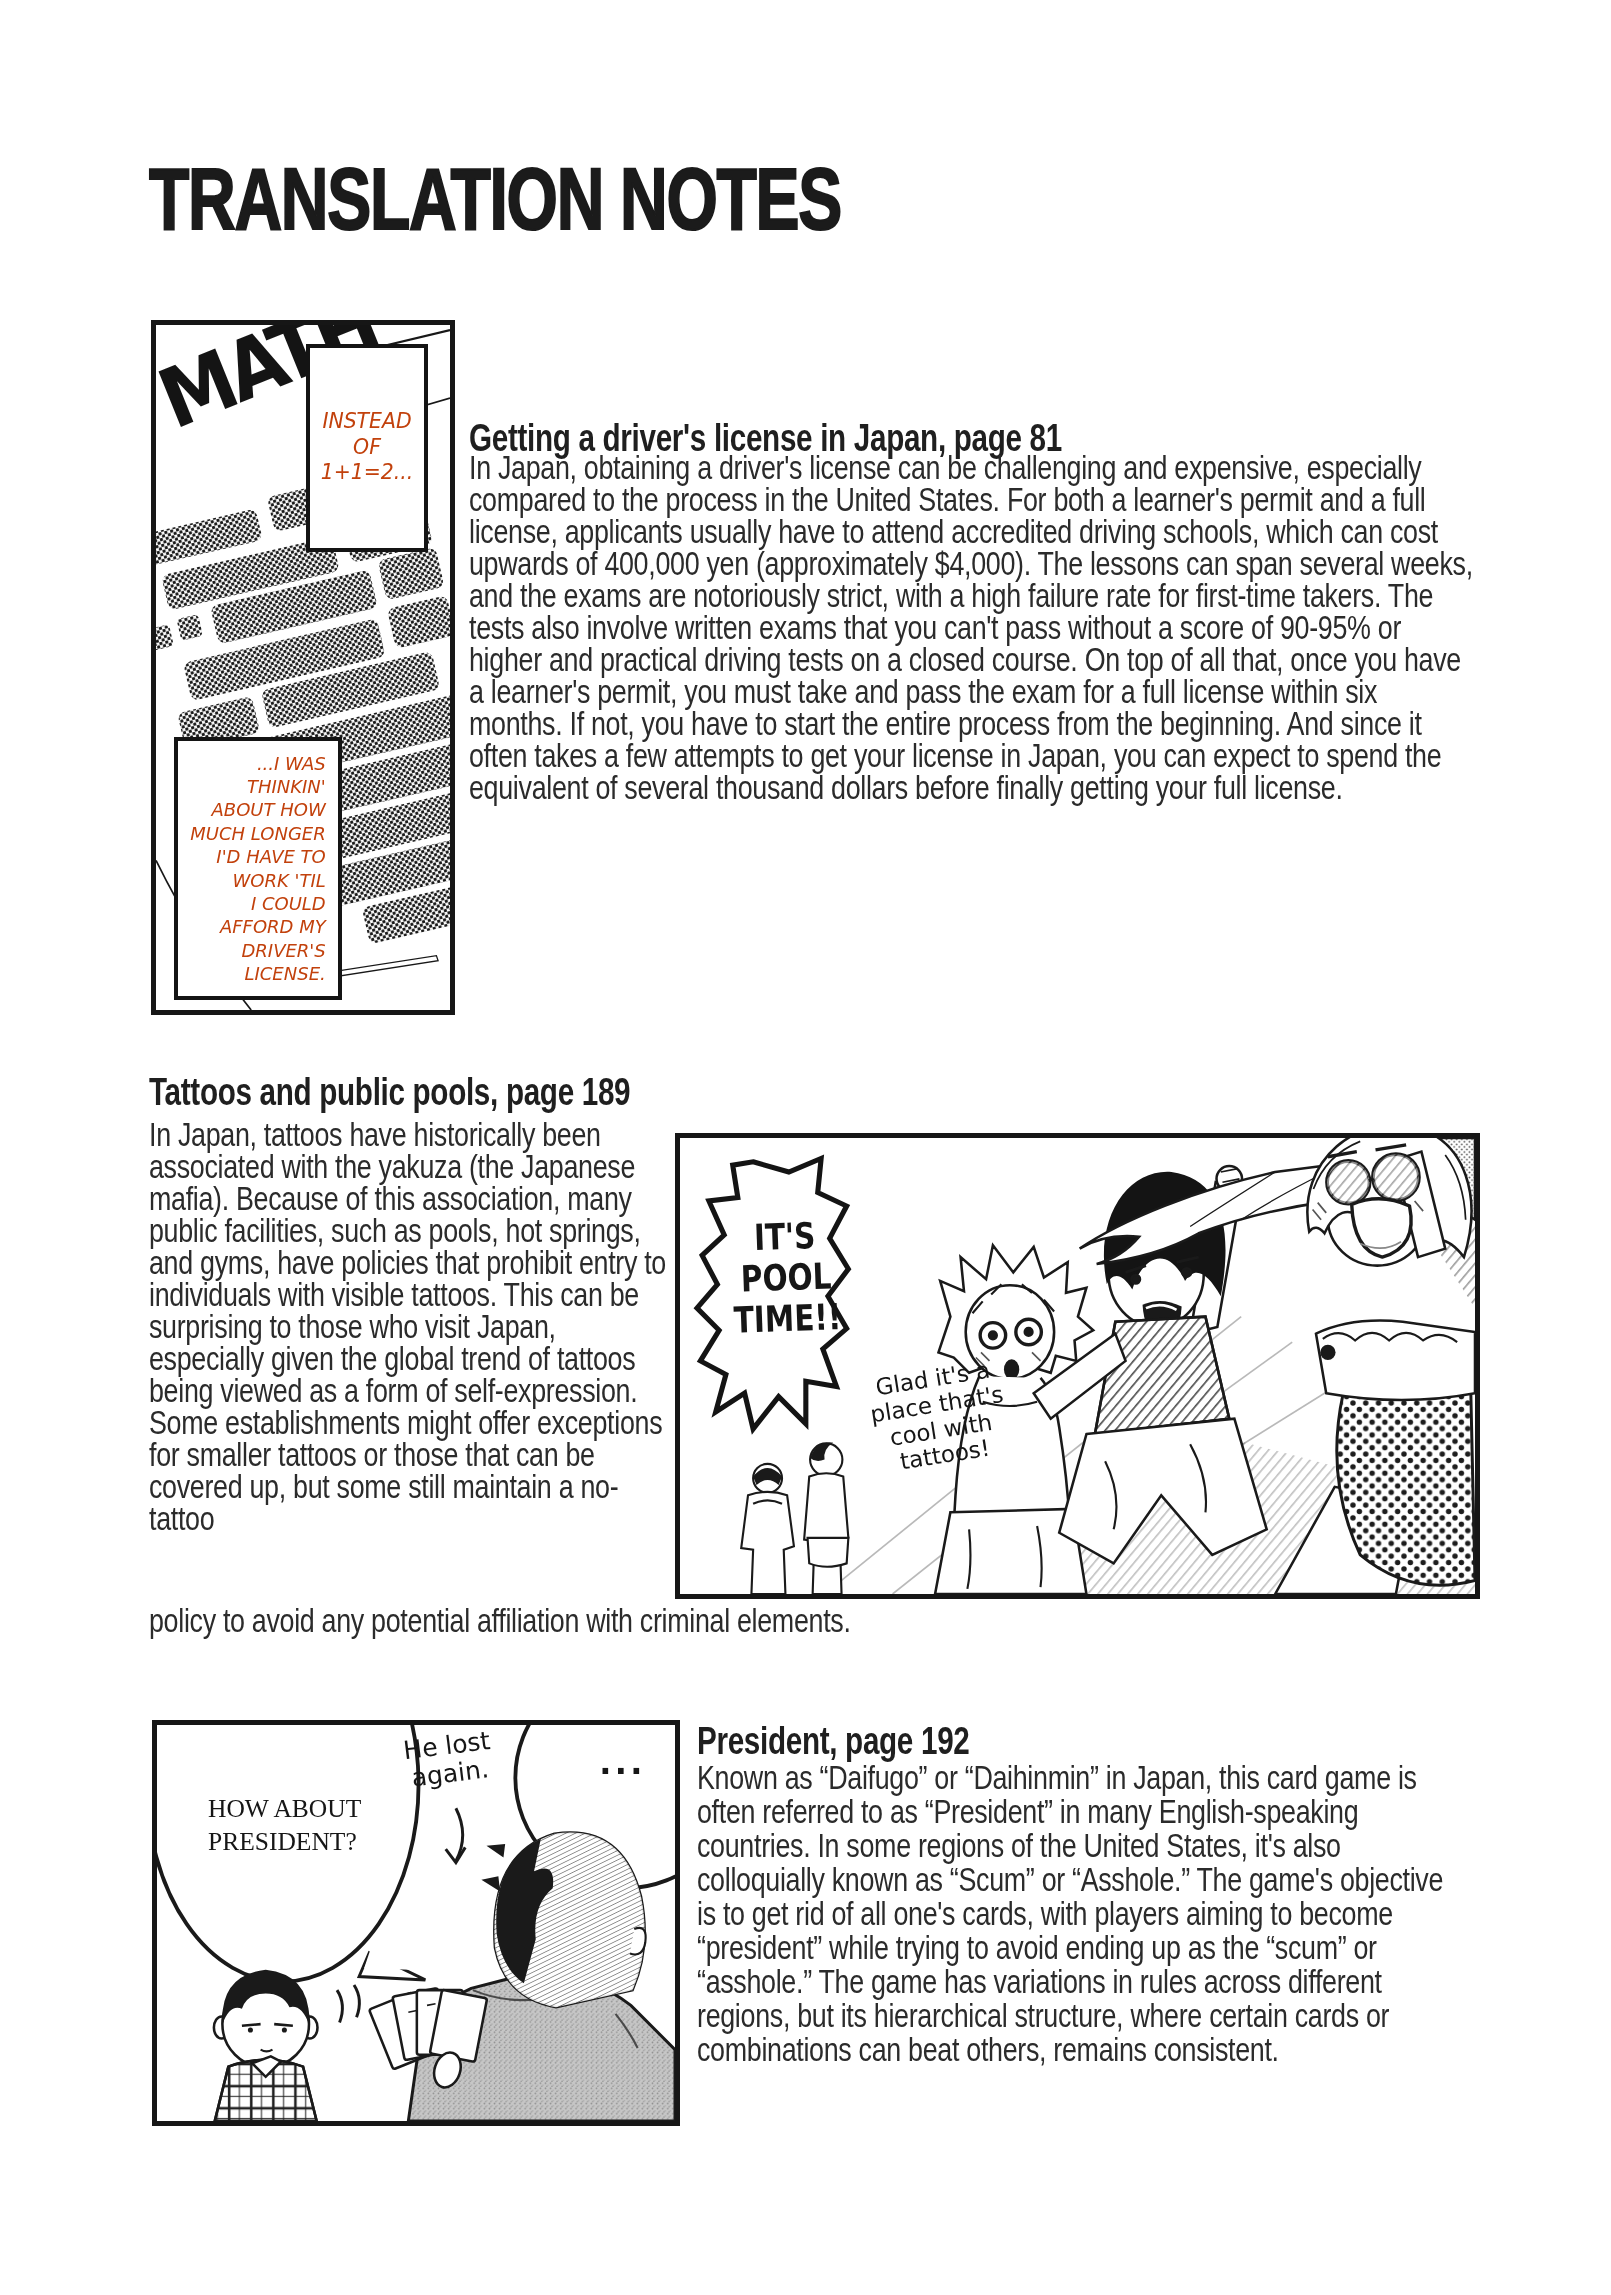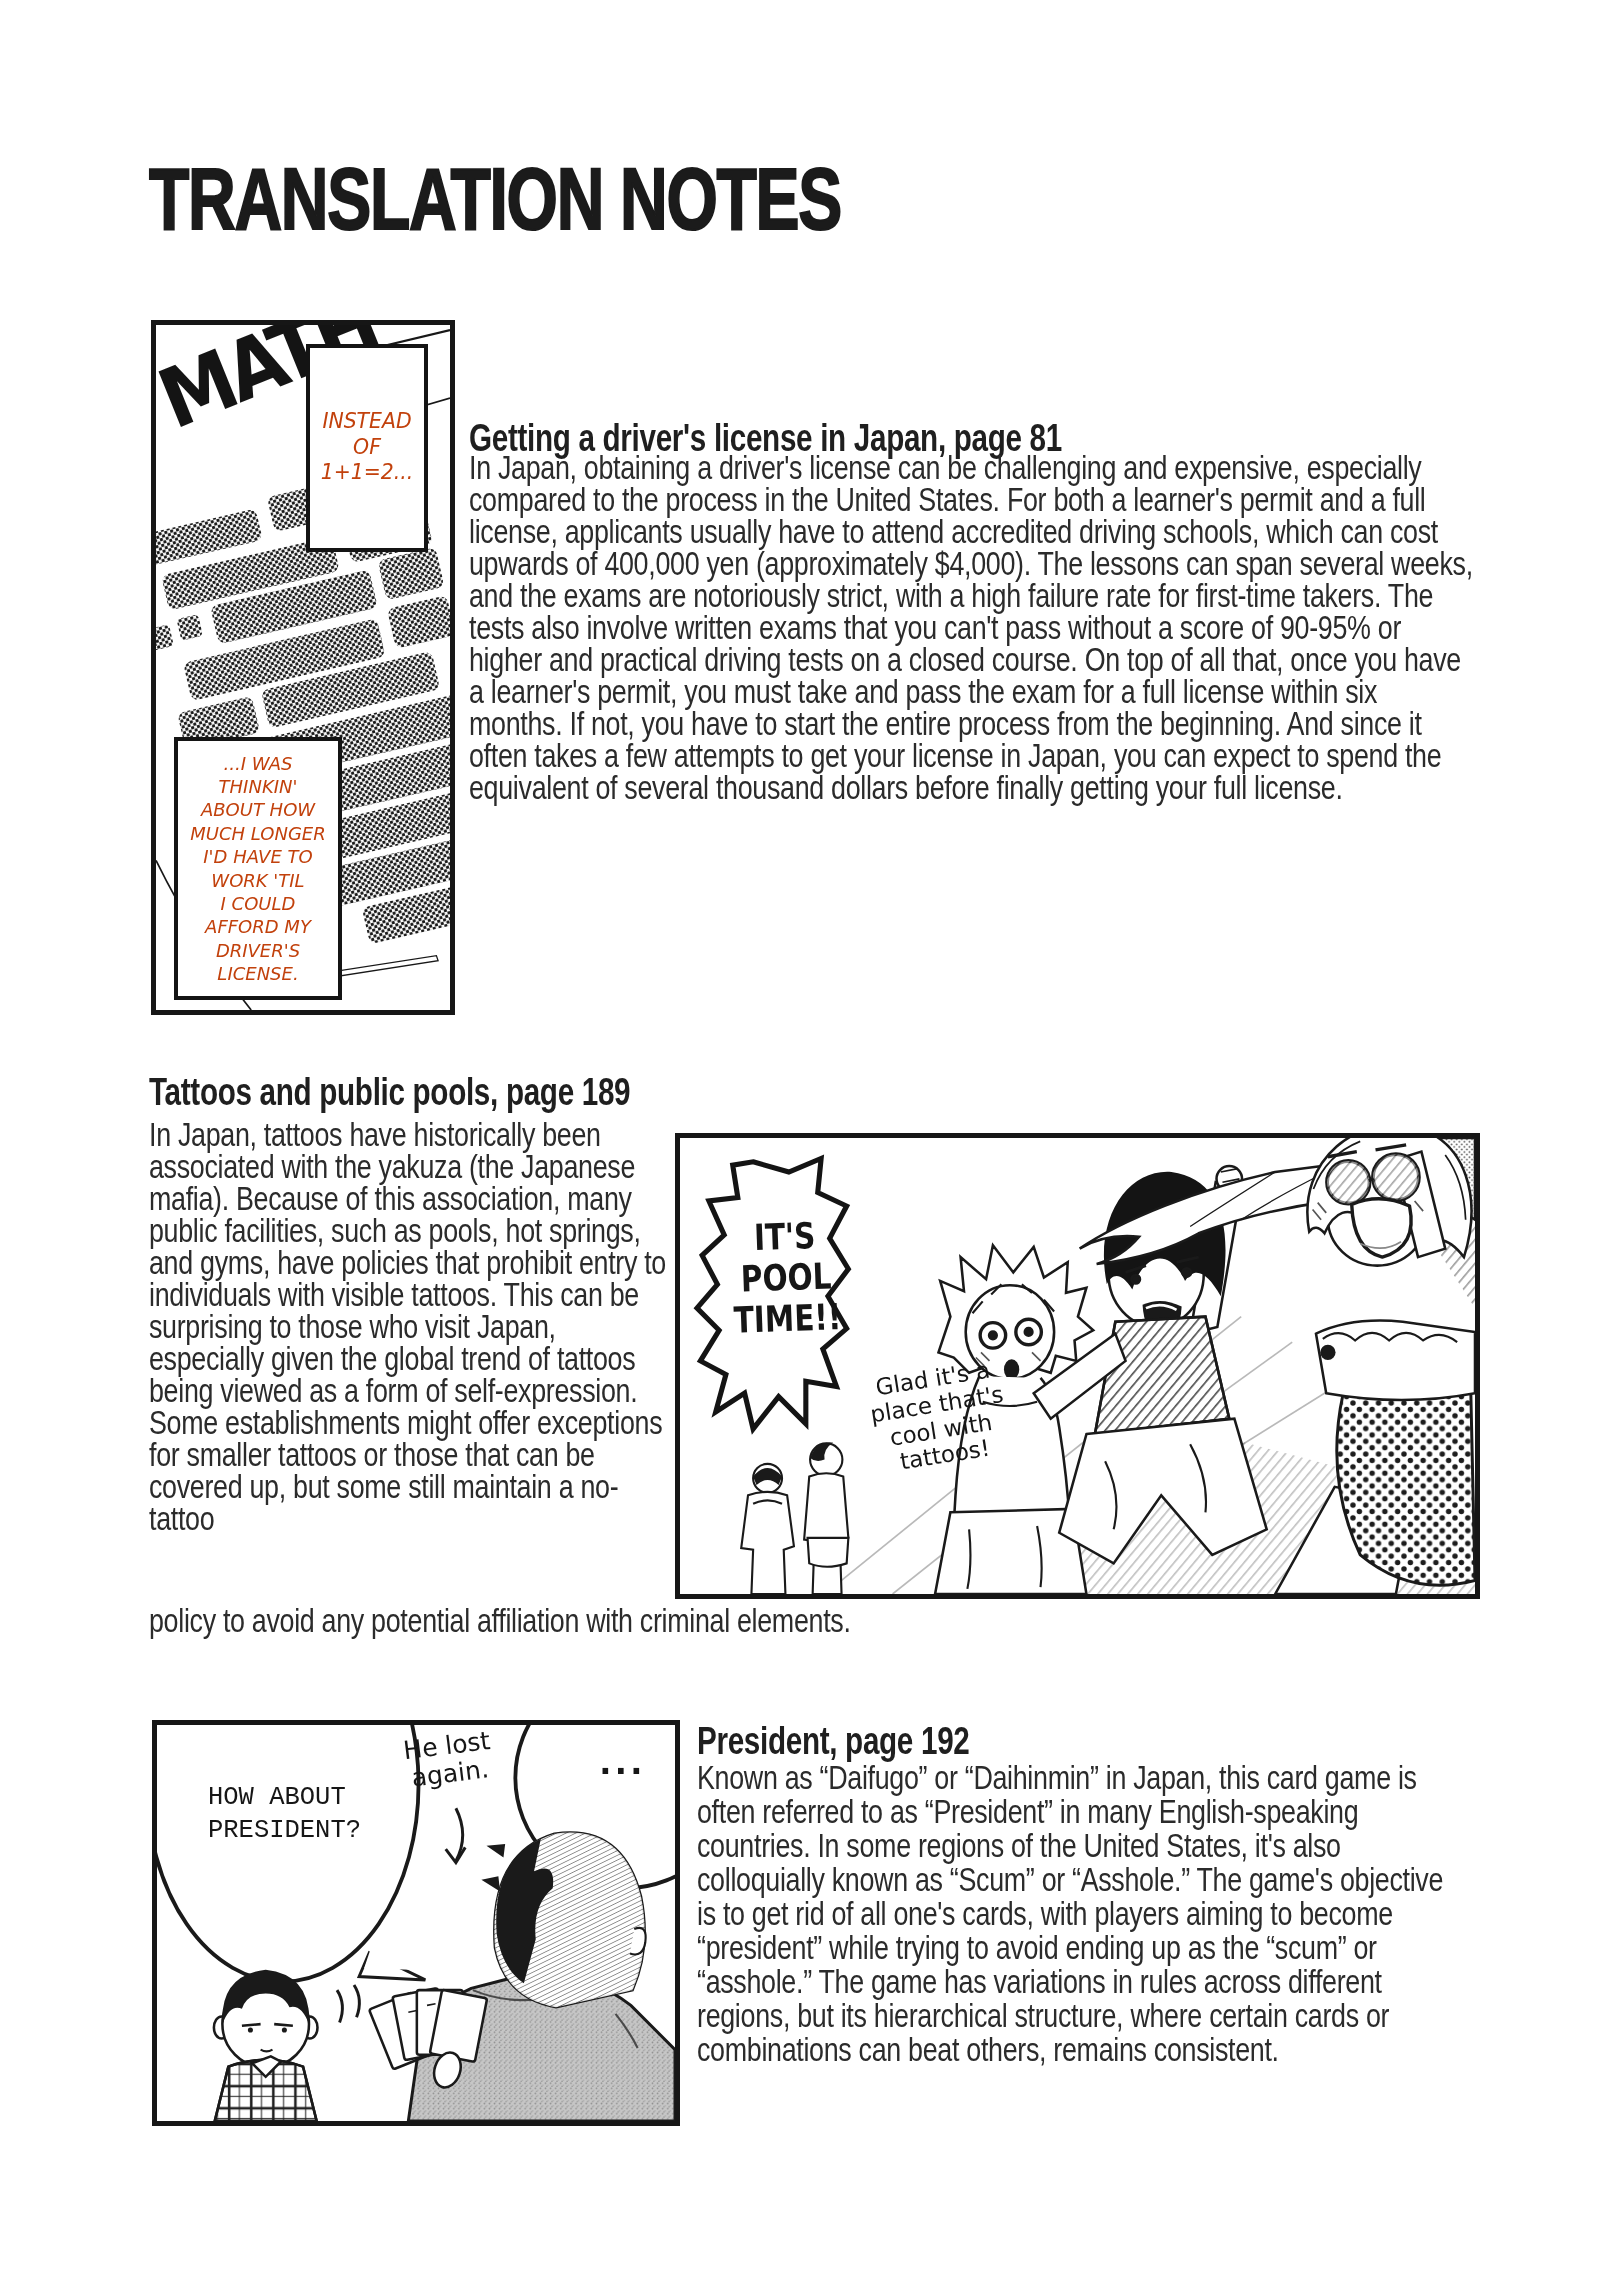--- a/index.html
+++ b/index.html
@@ -36,38 +36,38 @@
     font-size:82px; letter-spacing:-5.1px; color:#141414;
     transform:rotate(-22deg) scaleX(0.92); transform-origin:left top; white-space:nowrap;
   }
   .caption {
     position:absolute; background:#fff; border:4.2px solid #141414; box-sizing:border-box;
     display:flex; align-items:center; justify-content:center; text-align:center;
     font-family:"DejaVu Sans", sans-serif; font-style:italic; font-weight:500;
     color:#c2410c; white-space:pre-line;
   }
   #cap-top { left:150px; top:18.7px; width:122px; height:208px; font-size:20.4px; line-height:1.25; }
-  #cap-bottom { left:18px; top:412px; width:168px; height:263px; font-size:18px; line-height:1.3; }
+  #cap-bottom { left:18px; top:412px; width:168px; height:263px; font-size:18px; line-height:1.3;text-align:right; }
   
   #panel-tattoos { left:675px; top:1133px; width:805px; height:466px; }
   .p2-bubble-text {
     left:32px; top:78px; width:144px; text-align:center;
     font-family:"DejaVu Sans", sans-serif; font-weight:800; font-size:36px; line-height:1.14;
     transform:rotate(-2deg) scaleX(0.82); transform-origin:center top;
   }
   .p2-note {
     left:170px; top:228px; width:178px; text-align:center;
     font-family:"DejaVu Sans", sans-serif; font-weight:500; font-size:23px; line-height:1.12;
     transform:rotate(-9deg);
   }
   
   #panel-president { left:152px; top:1720px; width:528px; height:406px; }
   .p3-bubble-left-text {
-    left:51px; top:56px; width:212px; text-align:left;
-    font-family:Liberation Mono, monospace; font-weight:500; font-size:25.5px; line-height:1.3;
+    left:51px; top:67px; width:212px; text-align:left;
+    font-family:Liberation Serif, serif; font-weight:500; font-size:25.5px; line-height:1.3;
   }
   .p3-bubble-right-text {
     left:406px; top:18.7px; width:119px; text-align:center;
     font-family:"DejaVu Sans", sans-serif; font-weight:700; font-size:32px; letter-spacing:3.4px;
   }
   .p3-note {
     left:217px; top:6.8px; width:149px; text-align:center;
     font-family:"DejaVu Sans", sans-serif; font-weight:500; font-size:25px; line-height:1.12;
     transform:rotate(-7deg);
   }

